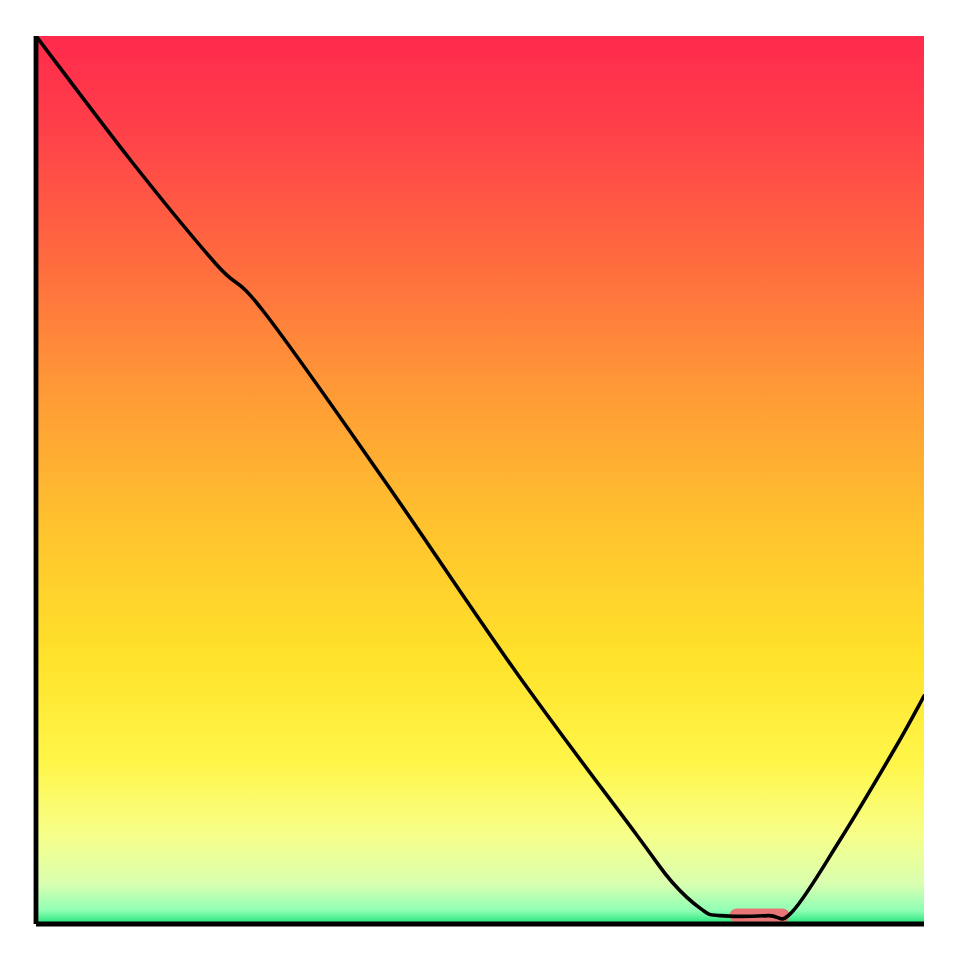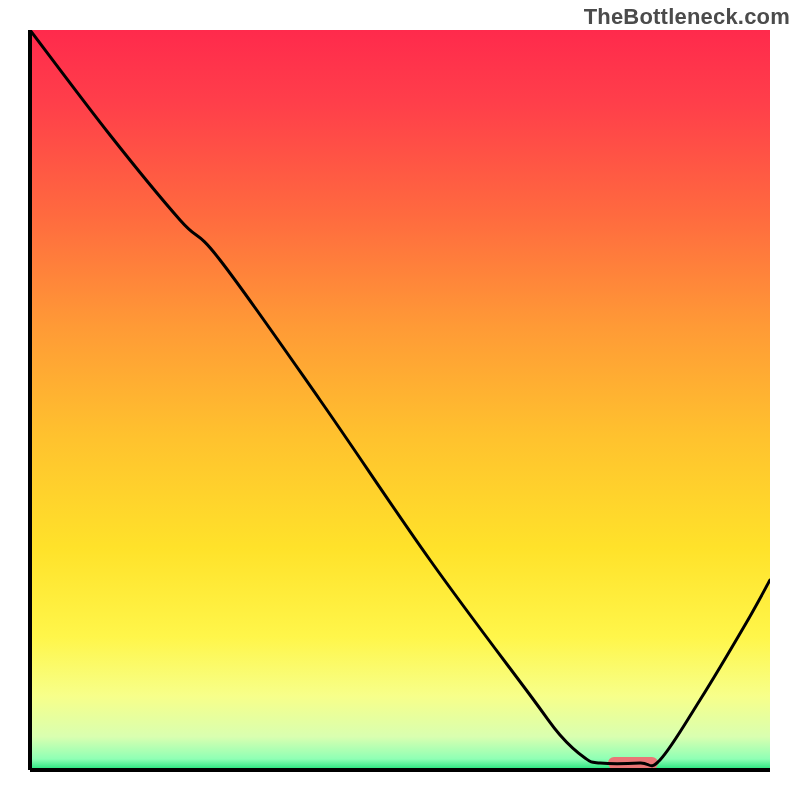--- a/index.html
+++ b/index.html
@@ -29,21 +29,20 @@
   svg.plot {
     position: absolute;
     left: 0;
     top: 0;
   }
 </style>
 </head>
 <body>
 
 <div class="wrap">
-  <div class="watermark">TheBottleneck.com</div>
 
   <svg class="plot" width="800" height="800" viewBox="0 0 800 800">
     <defs>
       <linearGradient id="bg-grad" x1="0" y1="0" x2="0" y2="1">
           <stop offset="0%" stop-color="#ff2a4c"></stop>
           <stop offset="10%" stop-color="#ff3f4a"></stop>
           <stop offset="25%" stop-color="#ff6a3f"></stop>
           <stop offset="40%" stop-color="#ff9a36"></stop>
           <stop offset="55.00000000000001%" stop-color="#ffc22e"></stop>
           <stop offset="70%" stop-color="#ffe22a"></stop>

